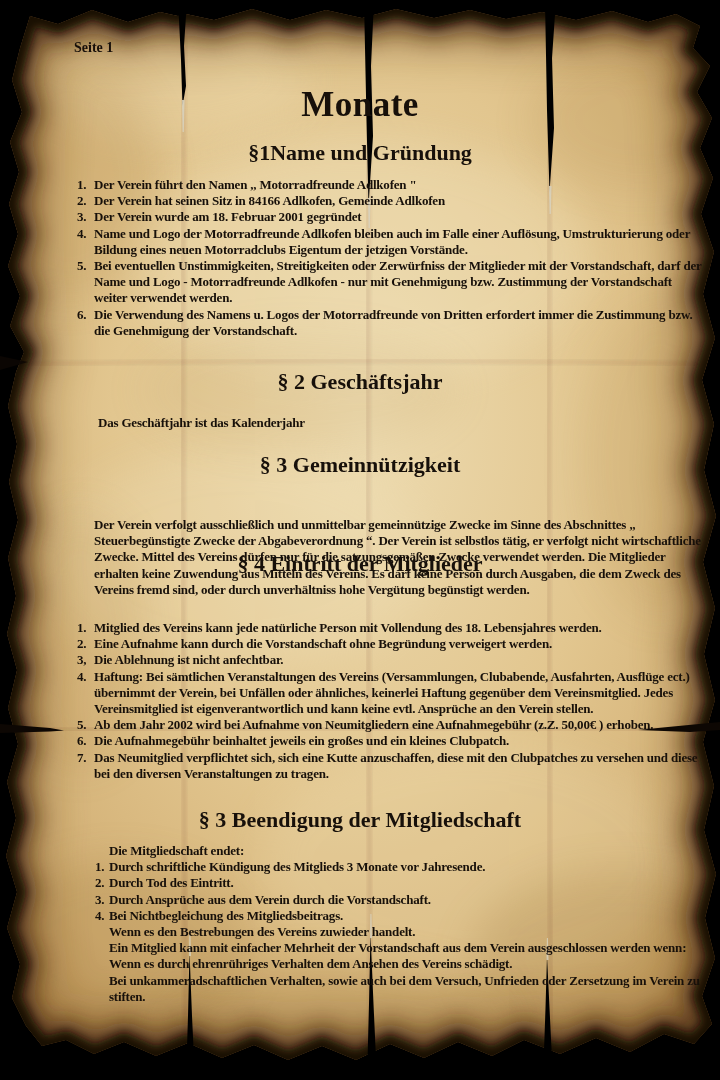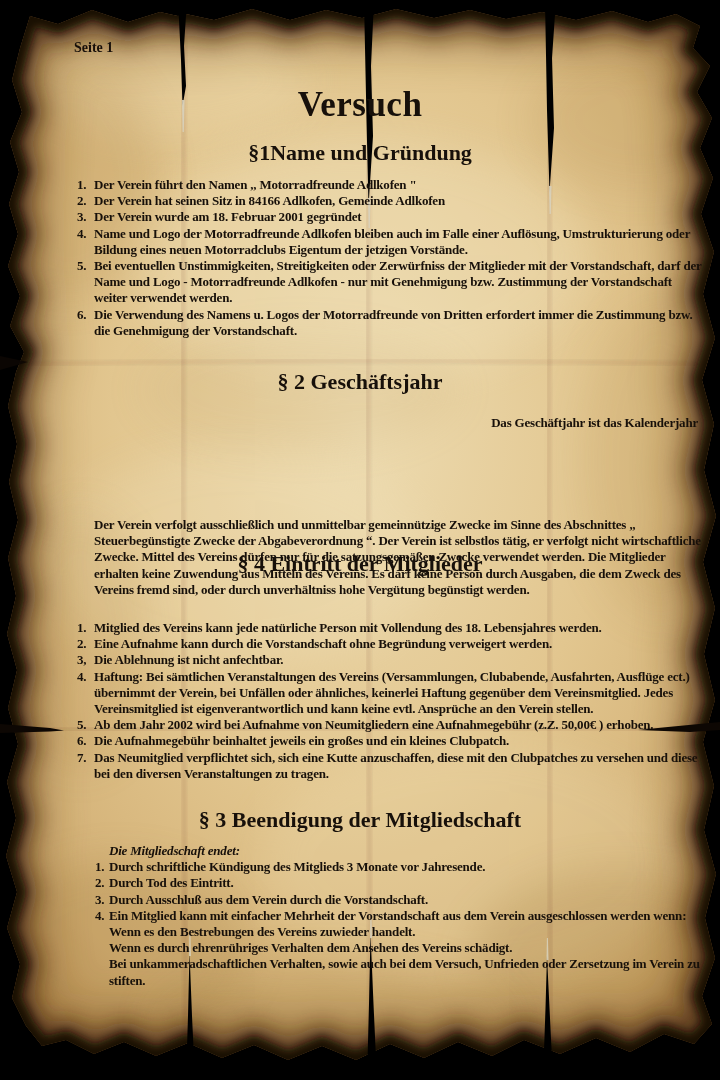--- a/index.html
+++ b/index.html
@@ -37,29 +37,29 @@
   #h2 { top: 370px; }
   #h3 { top: 453px; }
   #h4 { top: 552px; }
   #h5 { top: 808px; }
   .block {
     position: absolute;
     font-size: 13px; line-height: 16.2px;
     letter-spacing: -0.2px;
   }
   #list1   { left: 77px; top: 177px; width: 630px; }
-  #s2body  { left: 98px; top: 415px; width: 600px; text-align: right; }
+  #s2body  { left: 98px; top: 415px; width: 600px; }
   #s3body  { left: 94px; top: 489px; width: 612px; margin-top: 28px; }
   #list4   { left: 77px; top: 620px; width: 630px; }
   #s5block { left: 95px; top: 843px; width: 606px; }
   .li { display: flex; }
   .mk { flex: 0 0 17px; }
   #s5block .mk { flex: 0 0 14px; }
   .tx { flex: 1; }
-  .intro { padding-left: 14px; font-style: italic; }
+  .intro { padding-left: 14px; }
 </style>
 </head>
 <body>
 
 <div class="stage">
 
   <svg class="bg" width="720" height="1080" viewBox="0 0 720 1080">
     <defs>
       <path id="parchPath" d="M30 16 L58 24 L92 10 L128 22 L160 12 L178 16 L186 14 L214 20 L252 9 L290 20 L326 10 L362 18 L396 9 L434 18 L470 10 L506 19 L542 12 L576 20 L612 11 L648 22 L676 14 L700 26 L693 48 L710 66 L697 92 L712 118 L700 148 L713 178 L701 214 L714 252 L703 294 L715 338 L702 380 L714 424 L704 470 L716 516 L703 562 L715 608 L704 654 L715 700 L703 742 L714 786 L704 830 L716 874 L705 918 L715 958 L702 996 L712 1024 L694 1044 L664 1034 L630 1052 L596 1038 L560 1054 L524 1040 L492 1056 L458 1042 L424 1058 L390 1044 L356 1060 L322 1046 L288 1060 L254 1045 L222 1058 L188 1043 L156 1056 L124 1042 L94 1054 L66 1040 L42 1046 L26 1026 L12 998 L20 964 L7 928 L17 892 L6 856 L16 818 L7 782 L18 744 L8 708 L17 670 L7 634 L16 596 L8 558 L18 520 L9 482 L17 444 L8 406 L16 372 L24 352 L10 326 L20 296 L8 266 L18 234 L9 204 L19 172 L10 142 L22 112 L12 80 L20 48 Z"></path>
       <radialGradient id="gP" cx="50%" cy="40%" r="78%">
@@ -137,21 +137,21 @@
       <path d="M0 724 L50 728 L64 730.5 L50 731.5 L0 733 Z" fill="#0d0703"></path>
       <path d="M720 722 L668 727 L638 730 L690 732 L720 730 Z" fill="#0d0703"></path>
       <path d="M0 356 L28 362 L0 370 Z" fill="#0d0703" opacity="0.85"></path>
     </g>
   </svg>
 
   <div class="content">
 
     <div class="seite">Seite 1</div>
 
-    <h1 class="title">Versuch</h1>
+    <h1 class="title">Monate</h1>
 
     <h2 class="shead" id="h1">§1Name und Gründung</h2>
     <div class="block" id="list1">
       <div class="li">
         <span class="mk">1.</span>
         <span class="tx">Der Verein führt den Namen ,, Motorradfreunde Adlkofen "</span>
       </div>
       <div class="li">
         <span class="mk">2.</span>
         <span class="tx">Der Verein hat seinen Sitz in 84166 Adlkofen, Gemeinde Adlkofen</span>
@@ -170,20 +170,21 @@
       </div>
       <div class="li">
         <span class="mk">6.</span>
         <span class="tx">Die Verwendung des Namens u. Logos der Motorradfreunde von Dritten erfordert immer die Zustimmung bzw. die Genehmigung der Vorstandschaft.</span>
       </div>
     </div>
 
     <h2 class="shead" id="h2">§ 2 Geschäftsjahr</h2>
     <div class="block" id="s2body">Das Geschäftjahr ist das Kalenderjahr</div>
 
+    <h2 class="shead" id="h3">§ 3 Gemeinnützigkeit</h2>
     <div class="block" id="s3body">Der Verein verfolgt ausschließlich und unmittelbar gemeinnützige Zwecke im Sinne des Abschnittes „ Steuerbegünstigte Zwecke der Abgabeverordnung “. Der Verein ist selbstlos tätig, er verfolgt nicht wirtschaftliche Zwecke. Mittel des Vereins dürfen nur für die satzungsgemäßen Zwecke verwendet werden. Die Mitglieder erhalten keine Zuwendung aus Mitteln des Vereins. Es darf keine Person durch Ausgaben, die dem Zweck des Vereins fremd sind, oder durch unverhältniss hohe Vergütung begünstigt werden.</div>
 
     <h2 class="shead" id="h4">§ 4 Eintritt der Mitglieder</h2>
     <div class="block" id="list4">
       <div class="li">
         <span class="mk">1.</span>
         <span class="tx">Mitglied des Vereins kann jede natürliche Person mit Vollendung des 18. Lebensjahres werden.</span>
       </div>
       <div class="li">
         <span class="mk">2.</span>
@@ -217,27 +218,28 @@
       <div class="li">
         <span class="mk">1.</span>
         <span class="tx">Durch schriftliche Kündigung des Mitglieds 3 Monate vor Jahresende.</span>
       </div>
       <div class="li">
         <span class="mk">2.</span>
         <span class="tx">Durch Tod des Eintritt.</span>
       </div>
       <div class="li">
         <span class="mk">3.</span>
-        <span class="tx">Durch Ausschluß aus dem Verein durch die Vorstandschaft.</span>
+        <span class="tx">Durch Ansprüche aus dem Verein durch die Vorstandschaft.</span>
       </div>
       <div class="li">
         <span class="mk">4.</span>
         <span class="tx">
+          <span>Bei Nichtbegleichung des Mitgliedsbeitrags.</span>
+          <div>Wenn es den Bestrebungen des Vereins zuwieder handelt.</div>
           <div>Ein Mitglied kann mit einfacher Mehrheit der Vorstandschaft aus dem Verein ausgeschlossen werden wenn:</div>
-          <div>Wenn es den Bestrebungen des Vereins zuwieder handelt.</div>
           <div>Wenn es durch ehrenrühriges Verhalten dem Ansehen des Vereins schädigt.</div>
           <div>Bei unkammeradschaftlichen Verhalten, sowie auch bei dem Versuch, Unfrieden oder Zersetzung im Verein zu stiften.</div>
         </span>
       </div>
     </div>
 
   </div>
 </div>
 
 </body></html>

